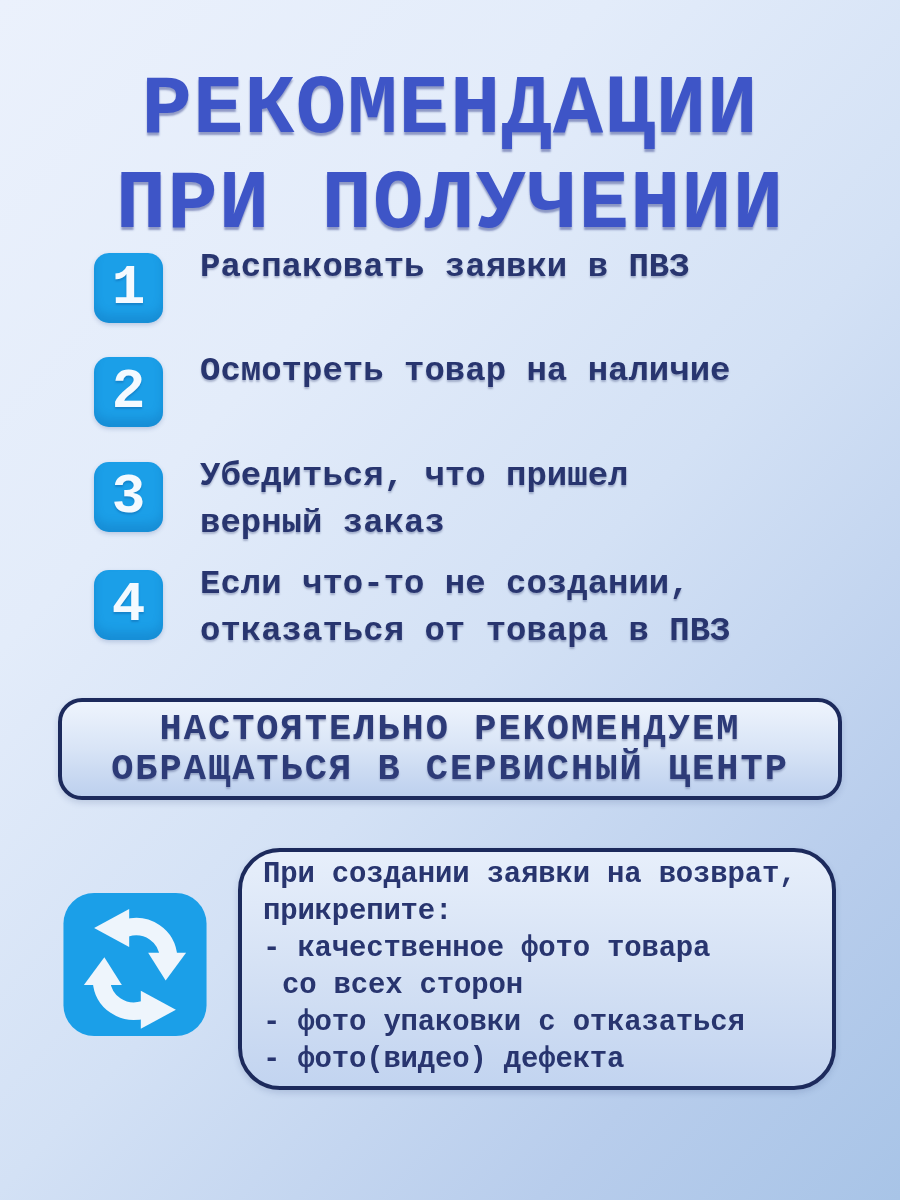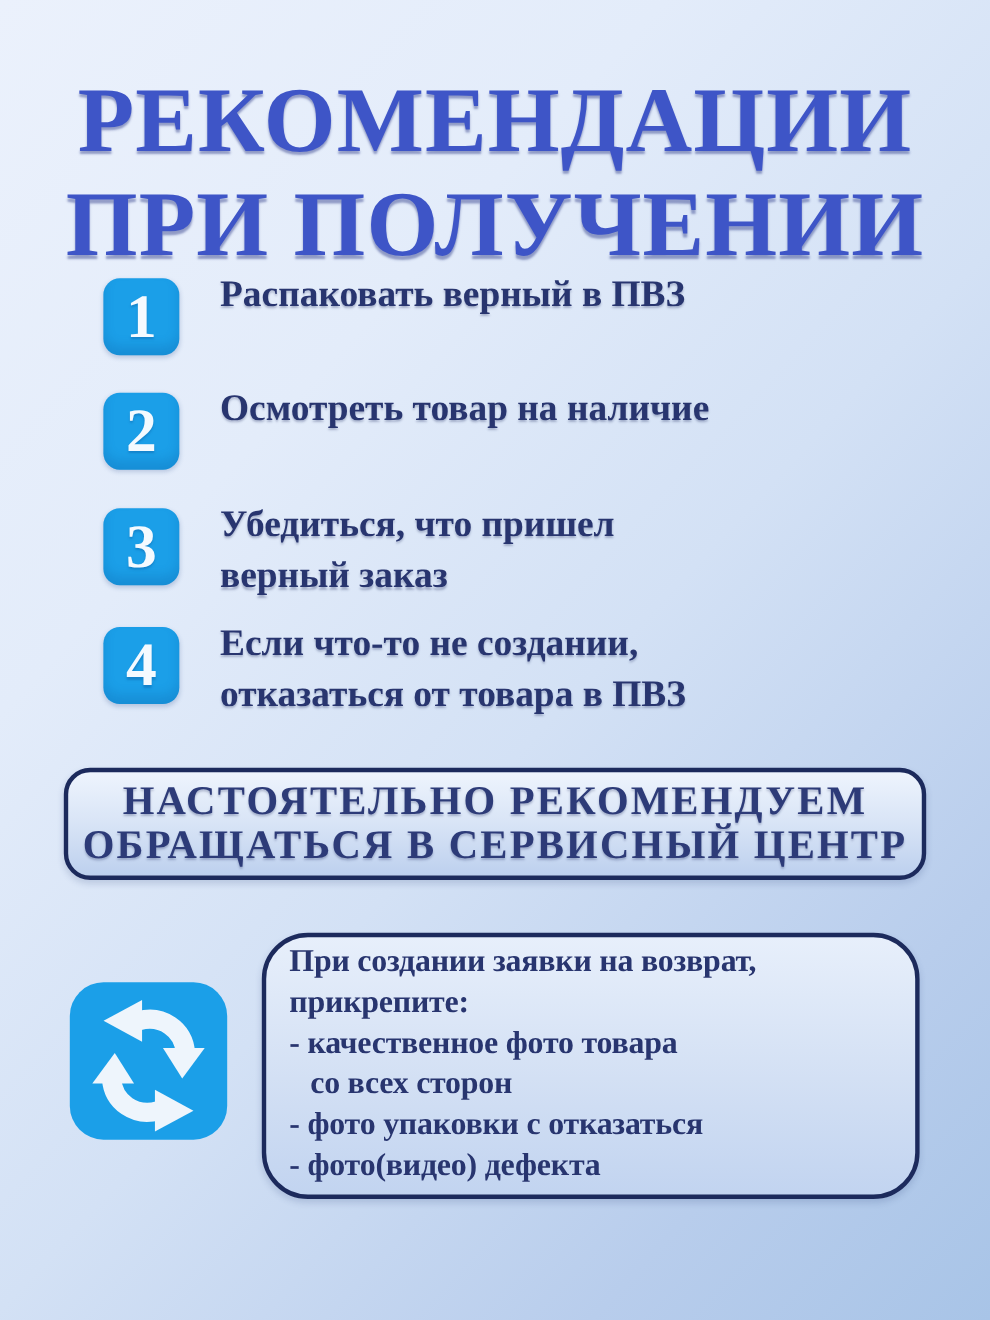--- a/index.html
+++ b/index.html
@@ -1,20 +1,20 @@
 <!DOCTYPE html>
 <html><head>
 <meta charset="utf-8">
 <style>
   html,body{margin:0;padding:0;}
   .poster{
     position:relative;
     width:900px;height:1200px;
     overflow:hidden;
-    font-family:Liberation Serif, serif;
+    font-family:Liberation Mono, monospace;
     background:linear-gradient(133deg,#ebf1fc 0%,#e3ecfa 30%,#d3e1f5 55%,#b8cdec 82%,#a8c4e7 100%);
   }
   
   .title{
     position:absolute;top:62px;left:0;width:100%;
     text-align:center;
     color:#3e55c7;
     font-size:84px;font-weight:800;line-height:95px;
     letter-spacing:1px;
     text-shadow:0 3px 2px rgba(38,52,130,0.45);
@@ -73,21 +73,21 @@
   <div class="title">
     <div>РЕКОМЕНДАЦИИ</div>
     <div>ПРИ ПОЛУЧЕНИИ</div>
   </div>
 
   <div class="step step1">
     <div class="step-badge">
       <span>1</span>
     </div>
     <div class="step-text">
-      <div>Распаковать верный в ПВЗ</div>
+      <div>Распаковать заявки в ПВЗ</div>
     </div>
   </div>
 
   <div class="step step2">
     <div class="step-badge">
       <span>2</span>
     </div>
     <div class="step-text">
       <div>Осмотреть товар на наличие</div>
     </div>

